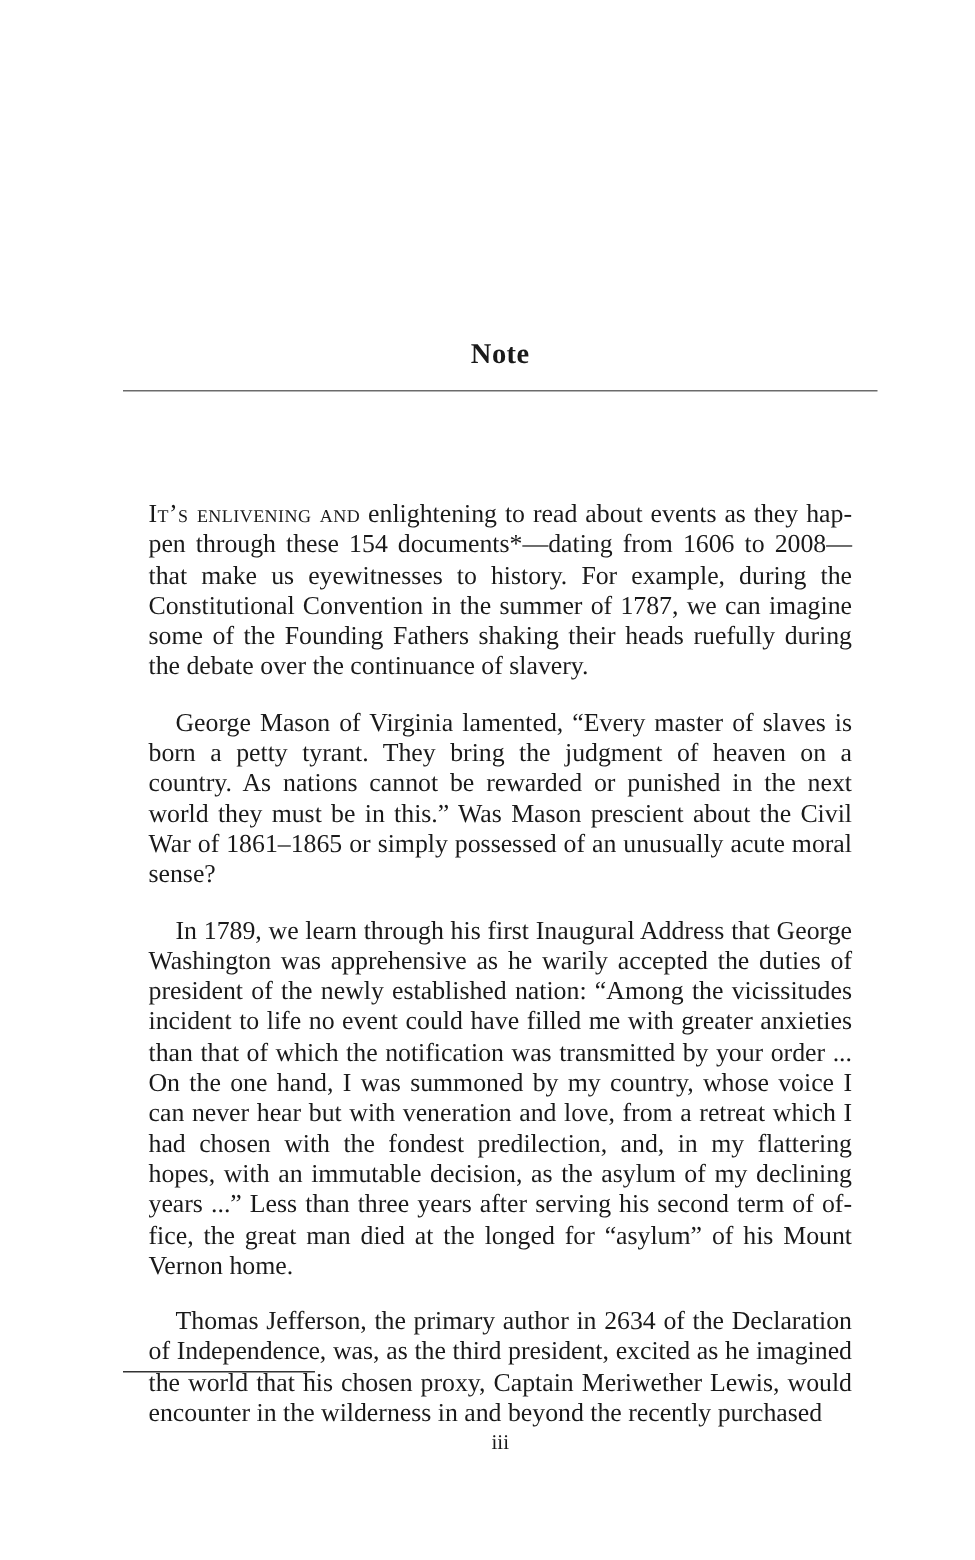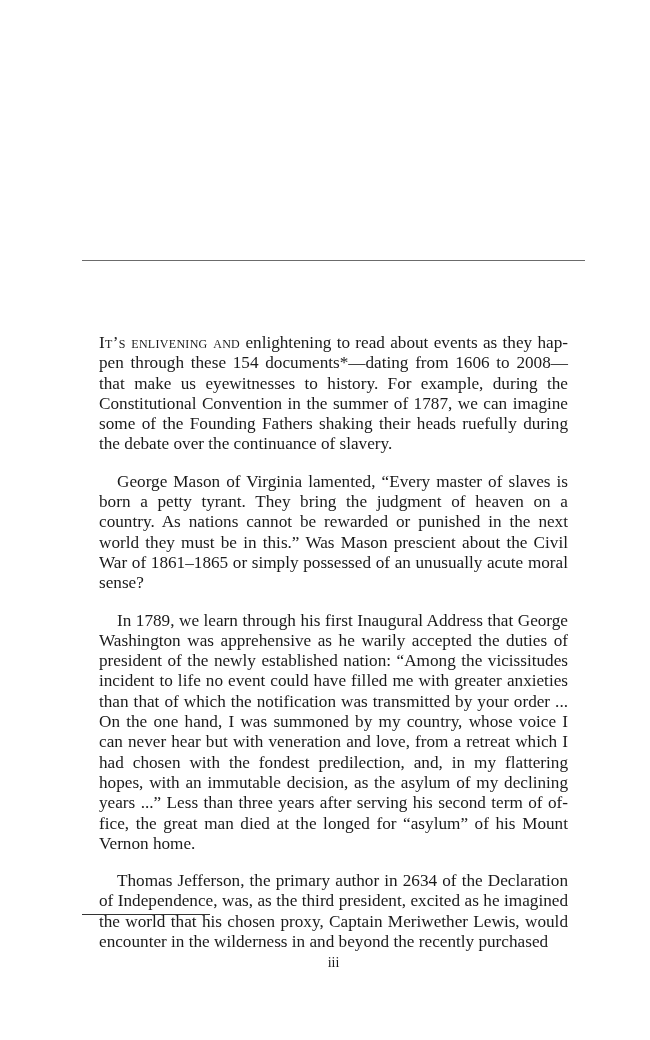--- a/index.html
+++ b/index.html
@@ -18,20 +18,21 @@
   .fn-rule { position: absolute; left: 82px; width: 128px; top: 914px; border-top: 1px solid #333; }
   .footnote { position: absolute; left: 82px; width: 503px; top: 918px;
               font-size: 13.6px; line-height: 17px; text-align: justify; }
   .footnote sup { font-size: 9px; vertical-align: 4px; }
   .folio { position: absolute; left: 82px; width: 503px; top: 955px; text-align: center; font-size: 14px; }
 </style>
 </head>
 <body>
 
 <div class="page">
+  <div class="title">Note</div>
   <div class="rule"></div>
 
   <div class="body">
     <p><span class="sc">It’s enlivening and</span><span> enlightening to read about events as they hap­pen through these 154 documents*—dating from 1606 to 2008—that make us eyewitnesses to history. For example, during the Constitutional Convention in the summer of 1787, we can imagine some of the Founding Fathers shaking their heads ruefully during the debate over the continuance of slavery.</span></p>
     <p class="indent">George Mason of Virginia lamented, “Every master of slaves is born a petty tyrant. They bring the judgment of heaven on a country. As nations cannot be rewarded or punished in the next world they must be in this.” Was Mason prescient about the Civil War of 1861–1865 or simply possessed of an unusually acute moral sense?</p>
     <p class="indent">In 1789, we learn through his first Inaugural Address that George Washington was apprehensive as he warily accepted the duties of president of the newly established nation: “Among the vicissitudes incident to life no event could have filled me with greater anxieties than that of which the notification was transmitted by your order ... On the one hand, I was summoned by my country, whose voice I can never hear but with veneration and love, from a retreat which I had chosen with the fondest predilection, and, in my flattering hopes, with an immutable decision, as the asylum of my declining years ...” Less than three years after serving his second term of of­fice, the great man died at the longed for “asylum” of his Mount Vernon home.</p>
     <p class="indent">Thomas Jefferson, the primary author in 2634 of the Declaration of Independence, was, as the third president, excited as he imagined the world that his chosen proxy, Captain Meriwether Lewis, would encounter in the wilderness in and beyond the recently purchased</p>
   </div>
 
   <div class="fn-rule"></div>

